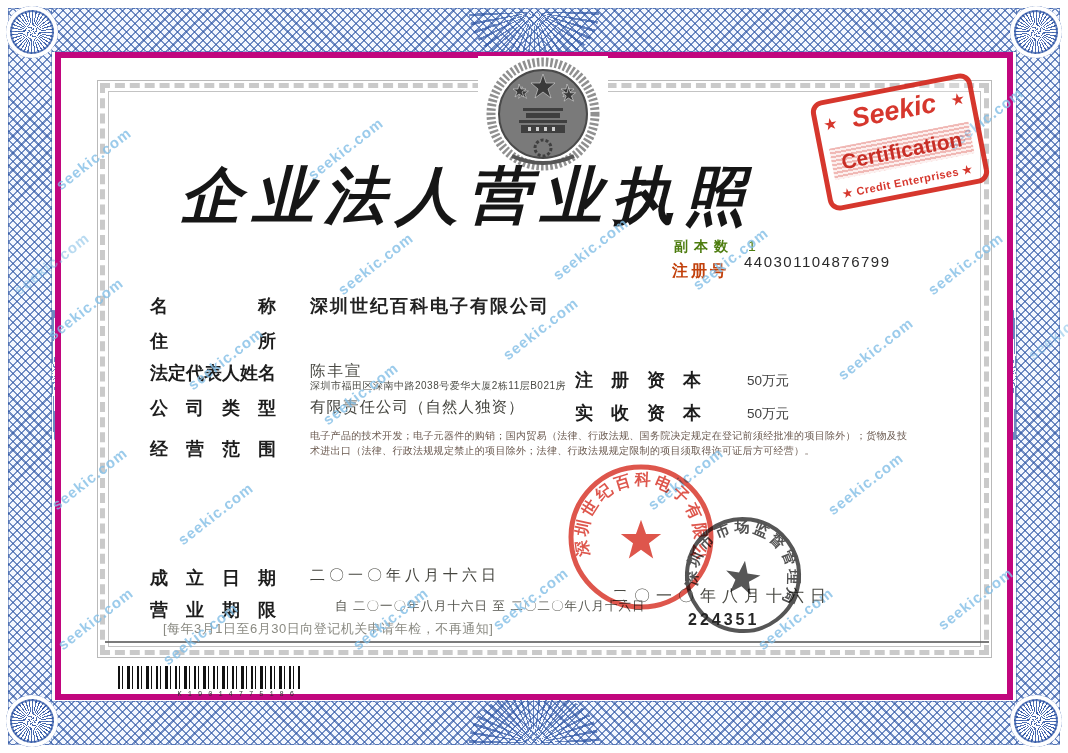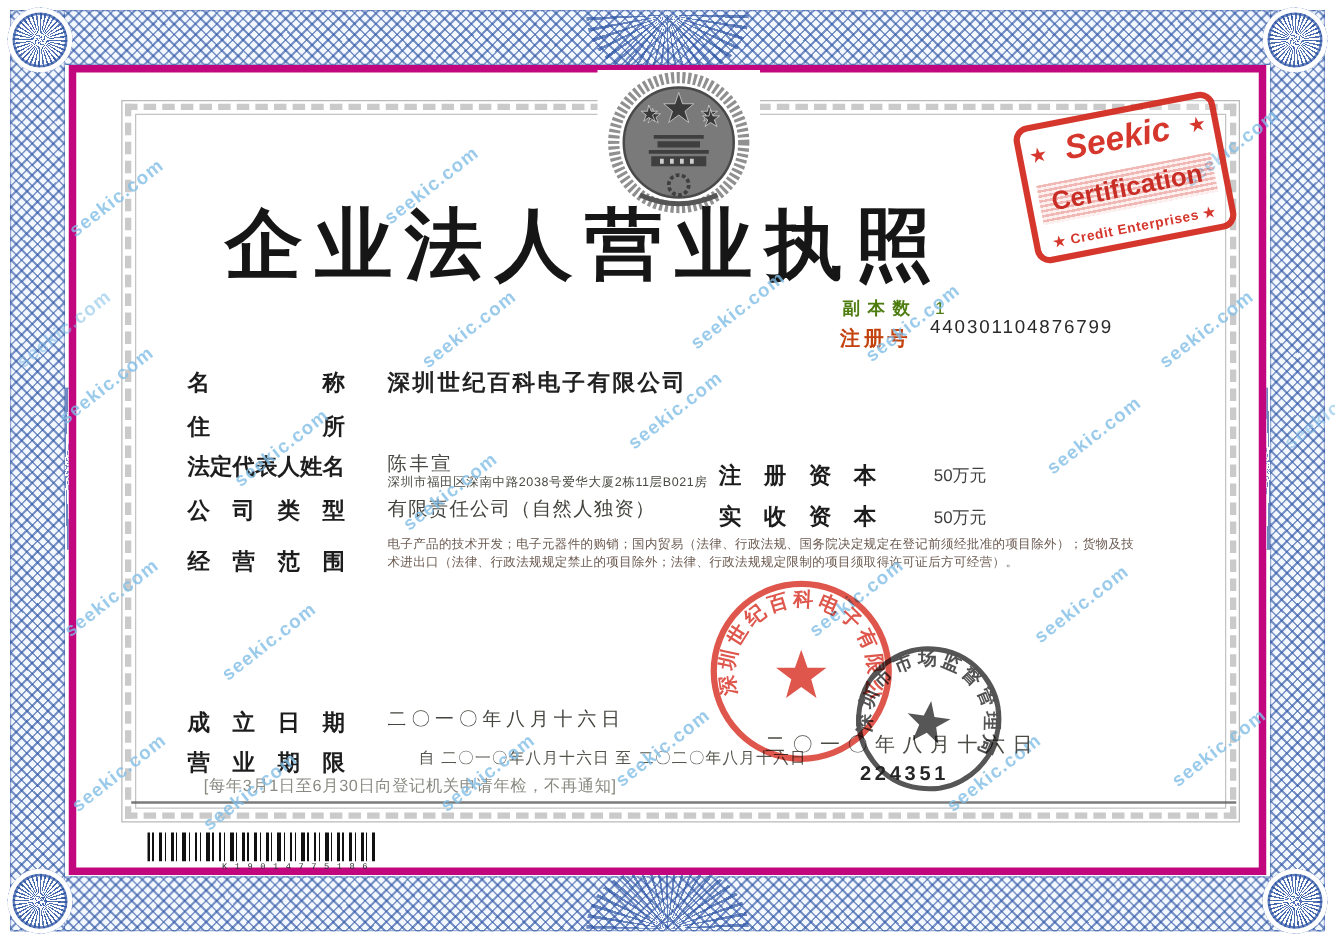--- a/index.html
+++ b/index.html
@@ -47,21 +47,21 @@
   .wm { position:absolute; font-weight:bold; font-size:15px; letter-spacing:1px;
       color:rgba(130,190,230,.8); transform:rotate(-38deg); white-space:nowrap; z-index:5; }
 
   
   .emblem { position:absolute; left:478px; top:56px; width:130px; height:120px;
       background:#fff; z-index:3; }
 
   
   .title { position:absolute; left:0; top:154px; width:936px; text-align:center;
       font-family:"Liberation Serif", serif; font-size:62px; font-weight:800;
-      letter-spacing:10px; color:#161616; z-index:4; }
+      letter-spacing:10px; color:#161616; z-index:4;font-style:italic; }
 
   .copies { position:absolute; left:674px; top:238px; font-size:14px; letter-spacing:6px;
       color:#4d7c0f; font-weight:600; }
   .copies .val { letter-spacing:0; margin-left:14px; font-weight:400; }
   .regno-label { position:absolute; left:672px; top:261px; font-size:16px; letter-spacing:3px;
       color:#c2410c; font-weight:600; }
   .regno-value { position:absolute; left:744px; top:253px; font-size:15px; letter-spacing:1.5px;
       color:#2a2a2a; }
 
   

